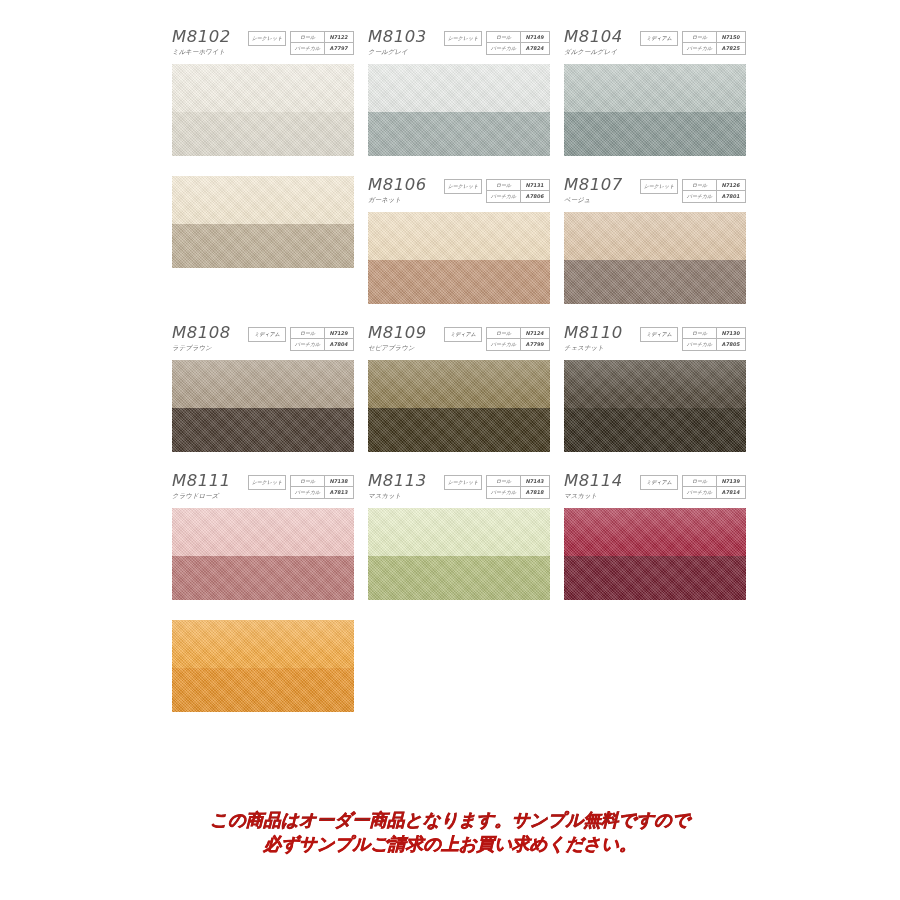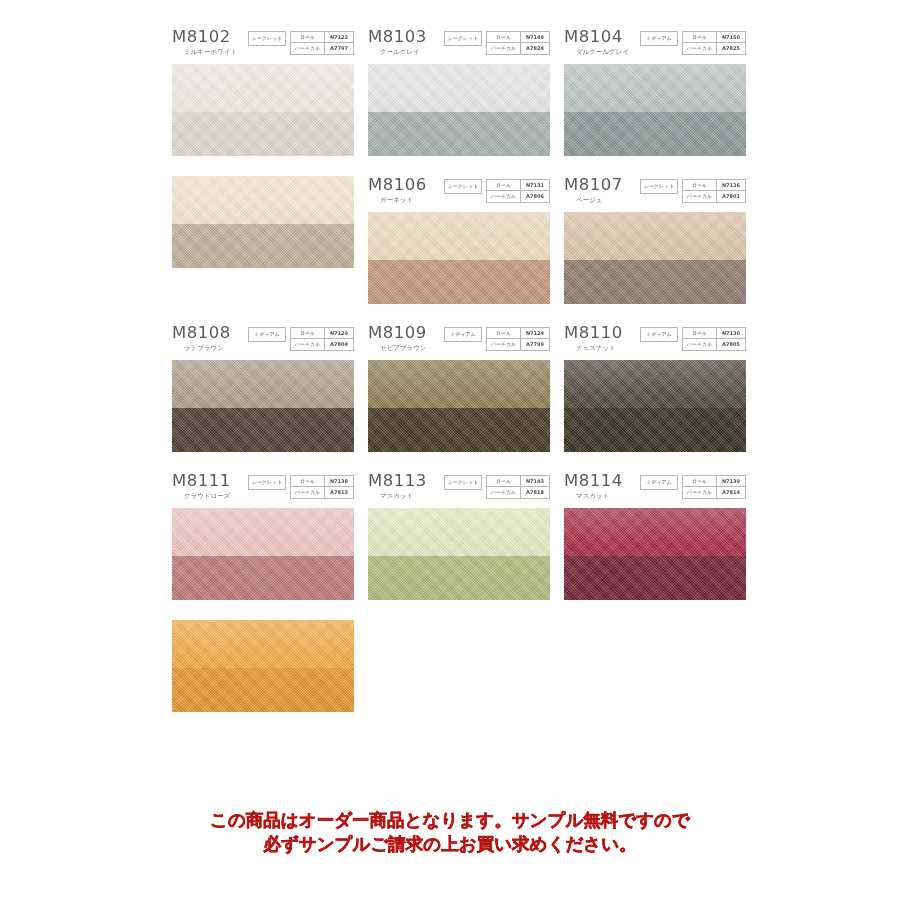--- a/index.html
+++ b/index.html
@@ -5,21 +5,21 @@
   html,body{margin:0;padding:0;}
   body{
     width:900px;height:900px;
     background:#ffffff;
     font-family:"DejaVu Sans","Liberation Sans",sans-serif;
     overflow:hidden;
     position:relative;
   }
   #sheet{
     position:absolute;
-    left:0;top:0;width:900px;height:688px;
+    left:0;top:0;width:900px;height:688px;font-style:italic;
   }
   .grid{
     position:absolute;
     left:172px;top:28px;
     width:564px;
     display:grid;
     grid-template-columns:182px 182px 182px;
     column-gap:14px;
     row-gap:20px;
   }
@@ -43,21 +43,20 @@
     font-weight:400;
     white-space:nowrap;
   }
   .jname{
     font-size:6.5px;
     color:#6d6d6d;
     line-height:9px;
     margin-top:2px;
     white-space:nowrap;
     transform-origin:left top;
-    margin-left:12px;
   }
   .badges{
     position:absolute;
     right:0;top:3px;
     display:flex;
     align-items:flex-start;
     gap:4px;
   }
   .badge-single{
     border:1px solid #b6b6b6;
@@ -402,17 +401,17 @@
         <div class="swatch">
           <div class="band band-top" style="background: rgb(244, 168, 62);"></div>
           <div class="band band-bot" style="background: rgb(235, 149, 42);"></div>
           <div class="weave"></div>
           <div class="sheen"></div>
         </div>
       </div>
     </div>
 
   <div class="notice">
-    <div class="notice-line nl2" style="color: #ef4444;">この商品はオーダー商品となります。サンプル無料ですので</div>
+    <div class="notice-line nl2" style="color: #404040;">この商品はオーダー商品となります。サンプル無料ですので</div>
     <div class="notice-line nl3" style="color: rgb(232, 32, 28);">必ずサンプルご請求の上お買い求めください。</div>
   </div>
 
 </div>
 
 </body></html>

